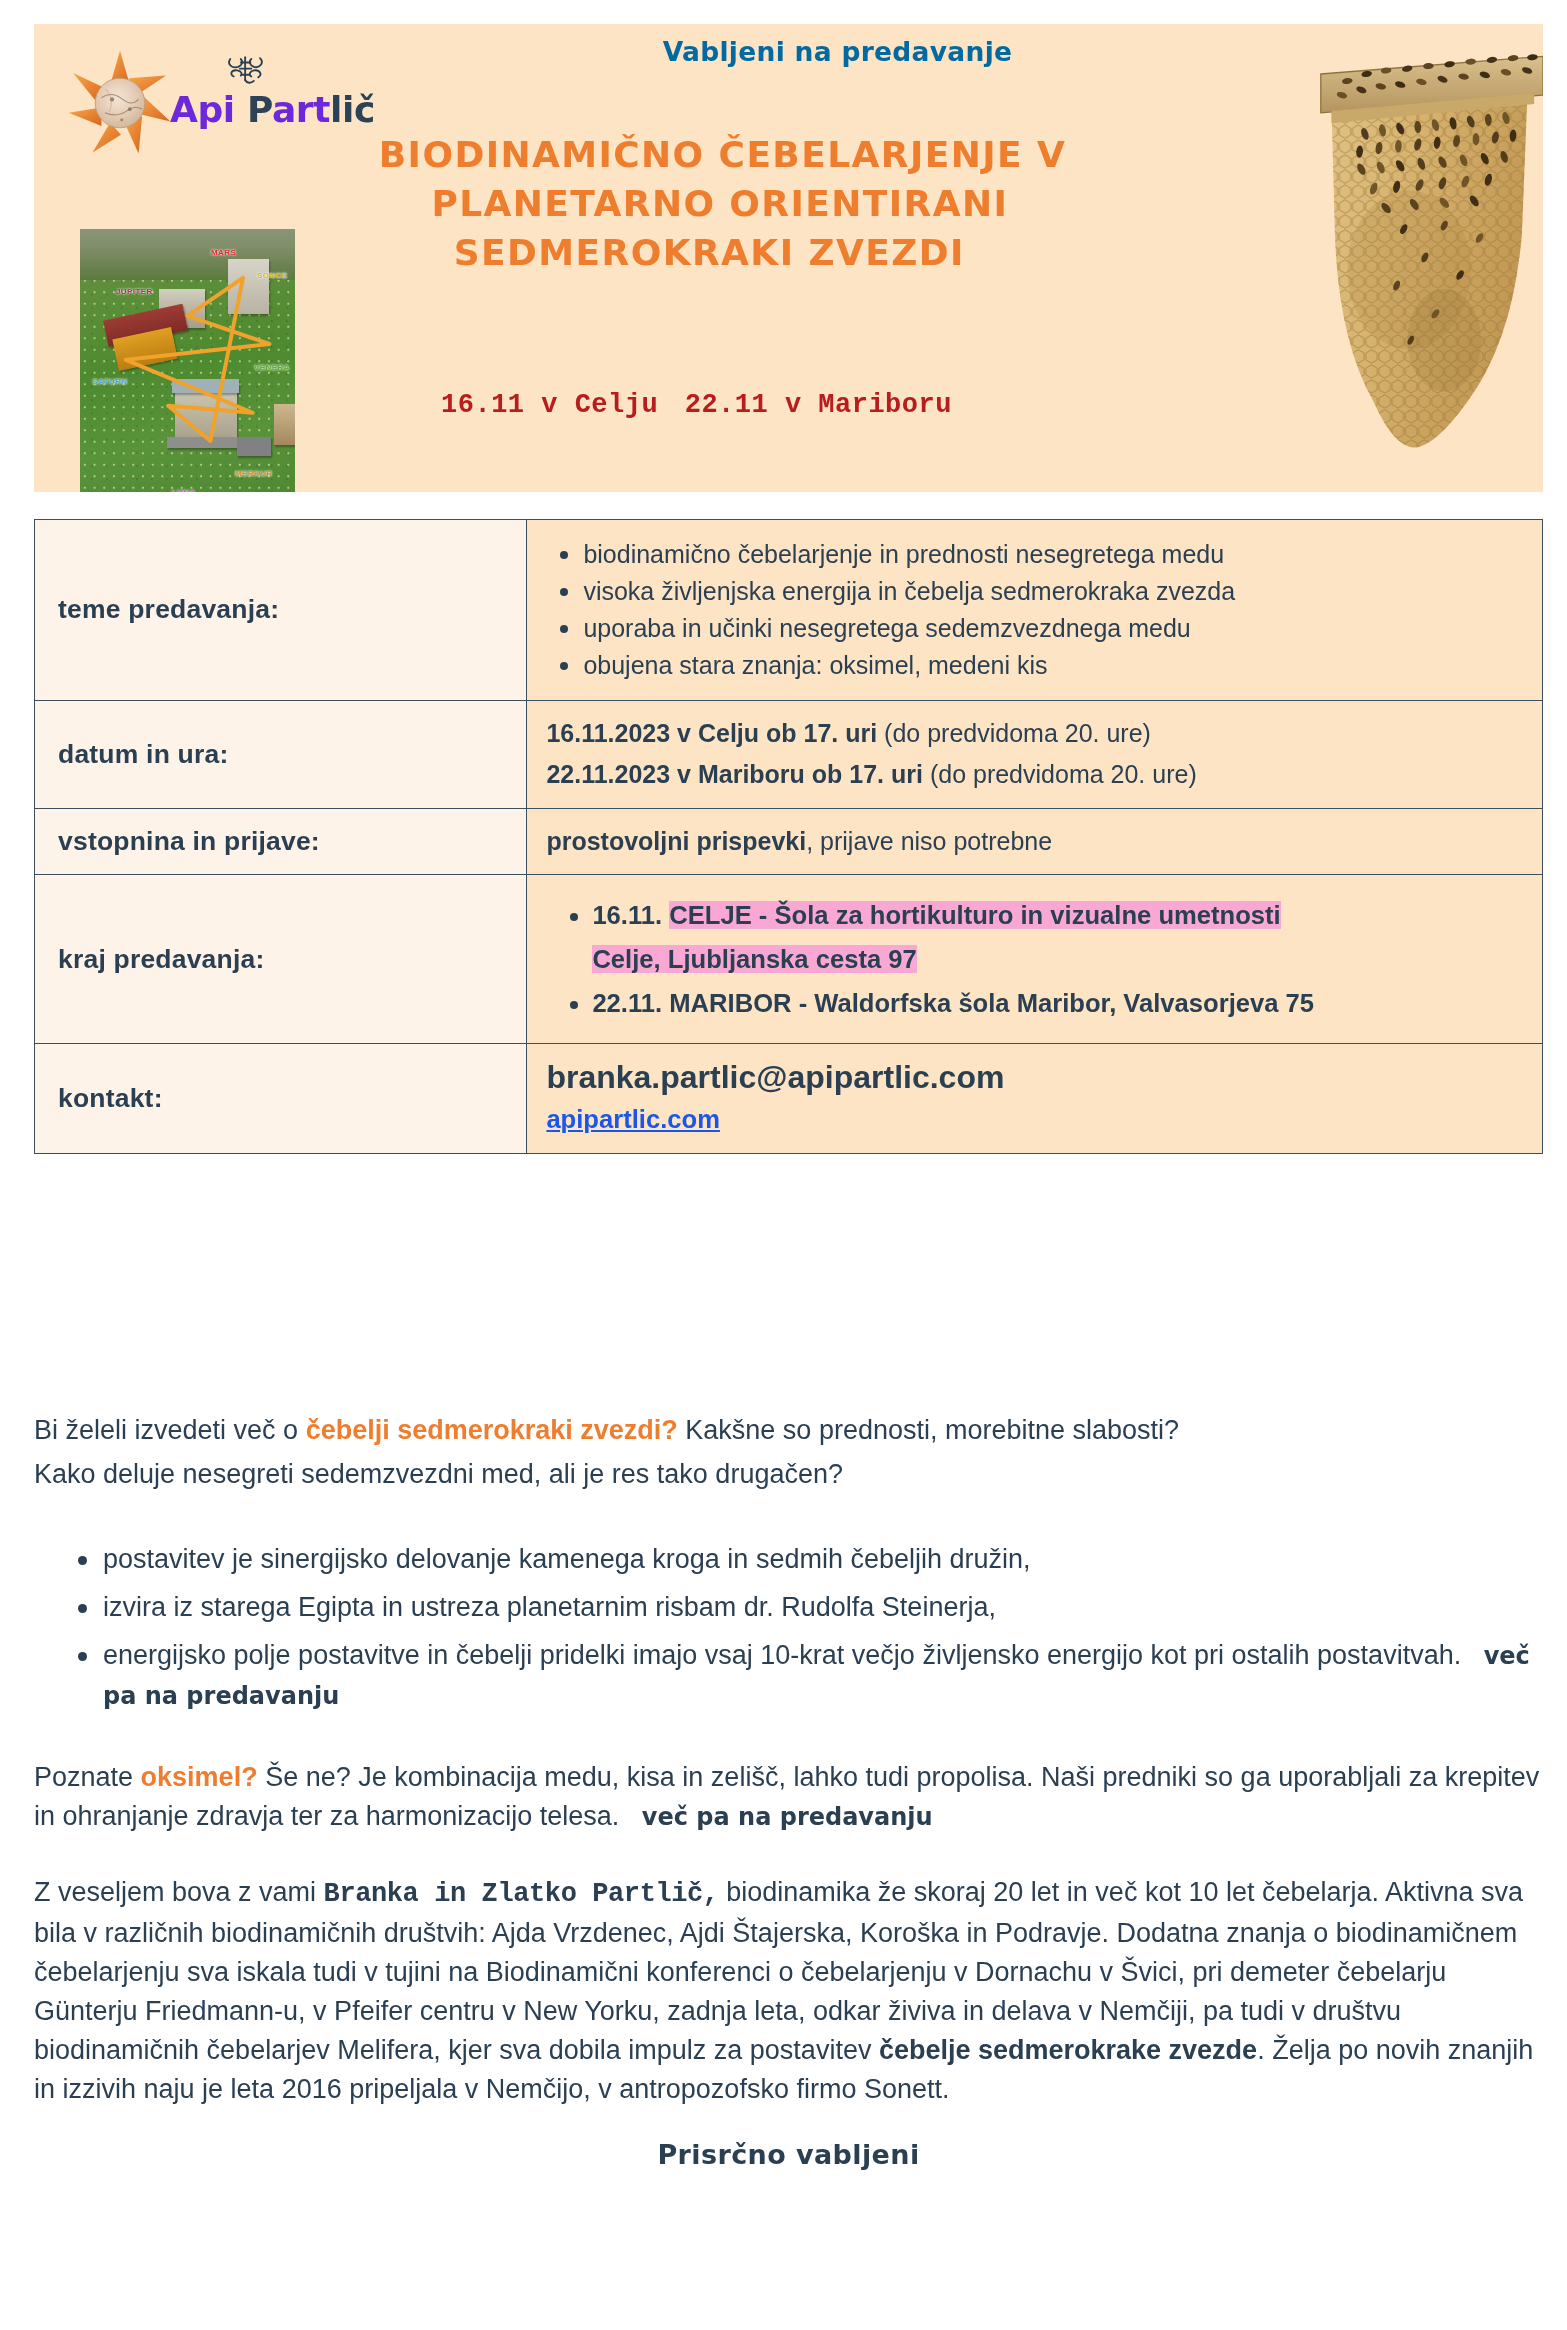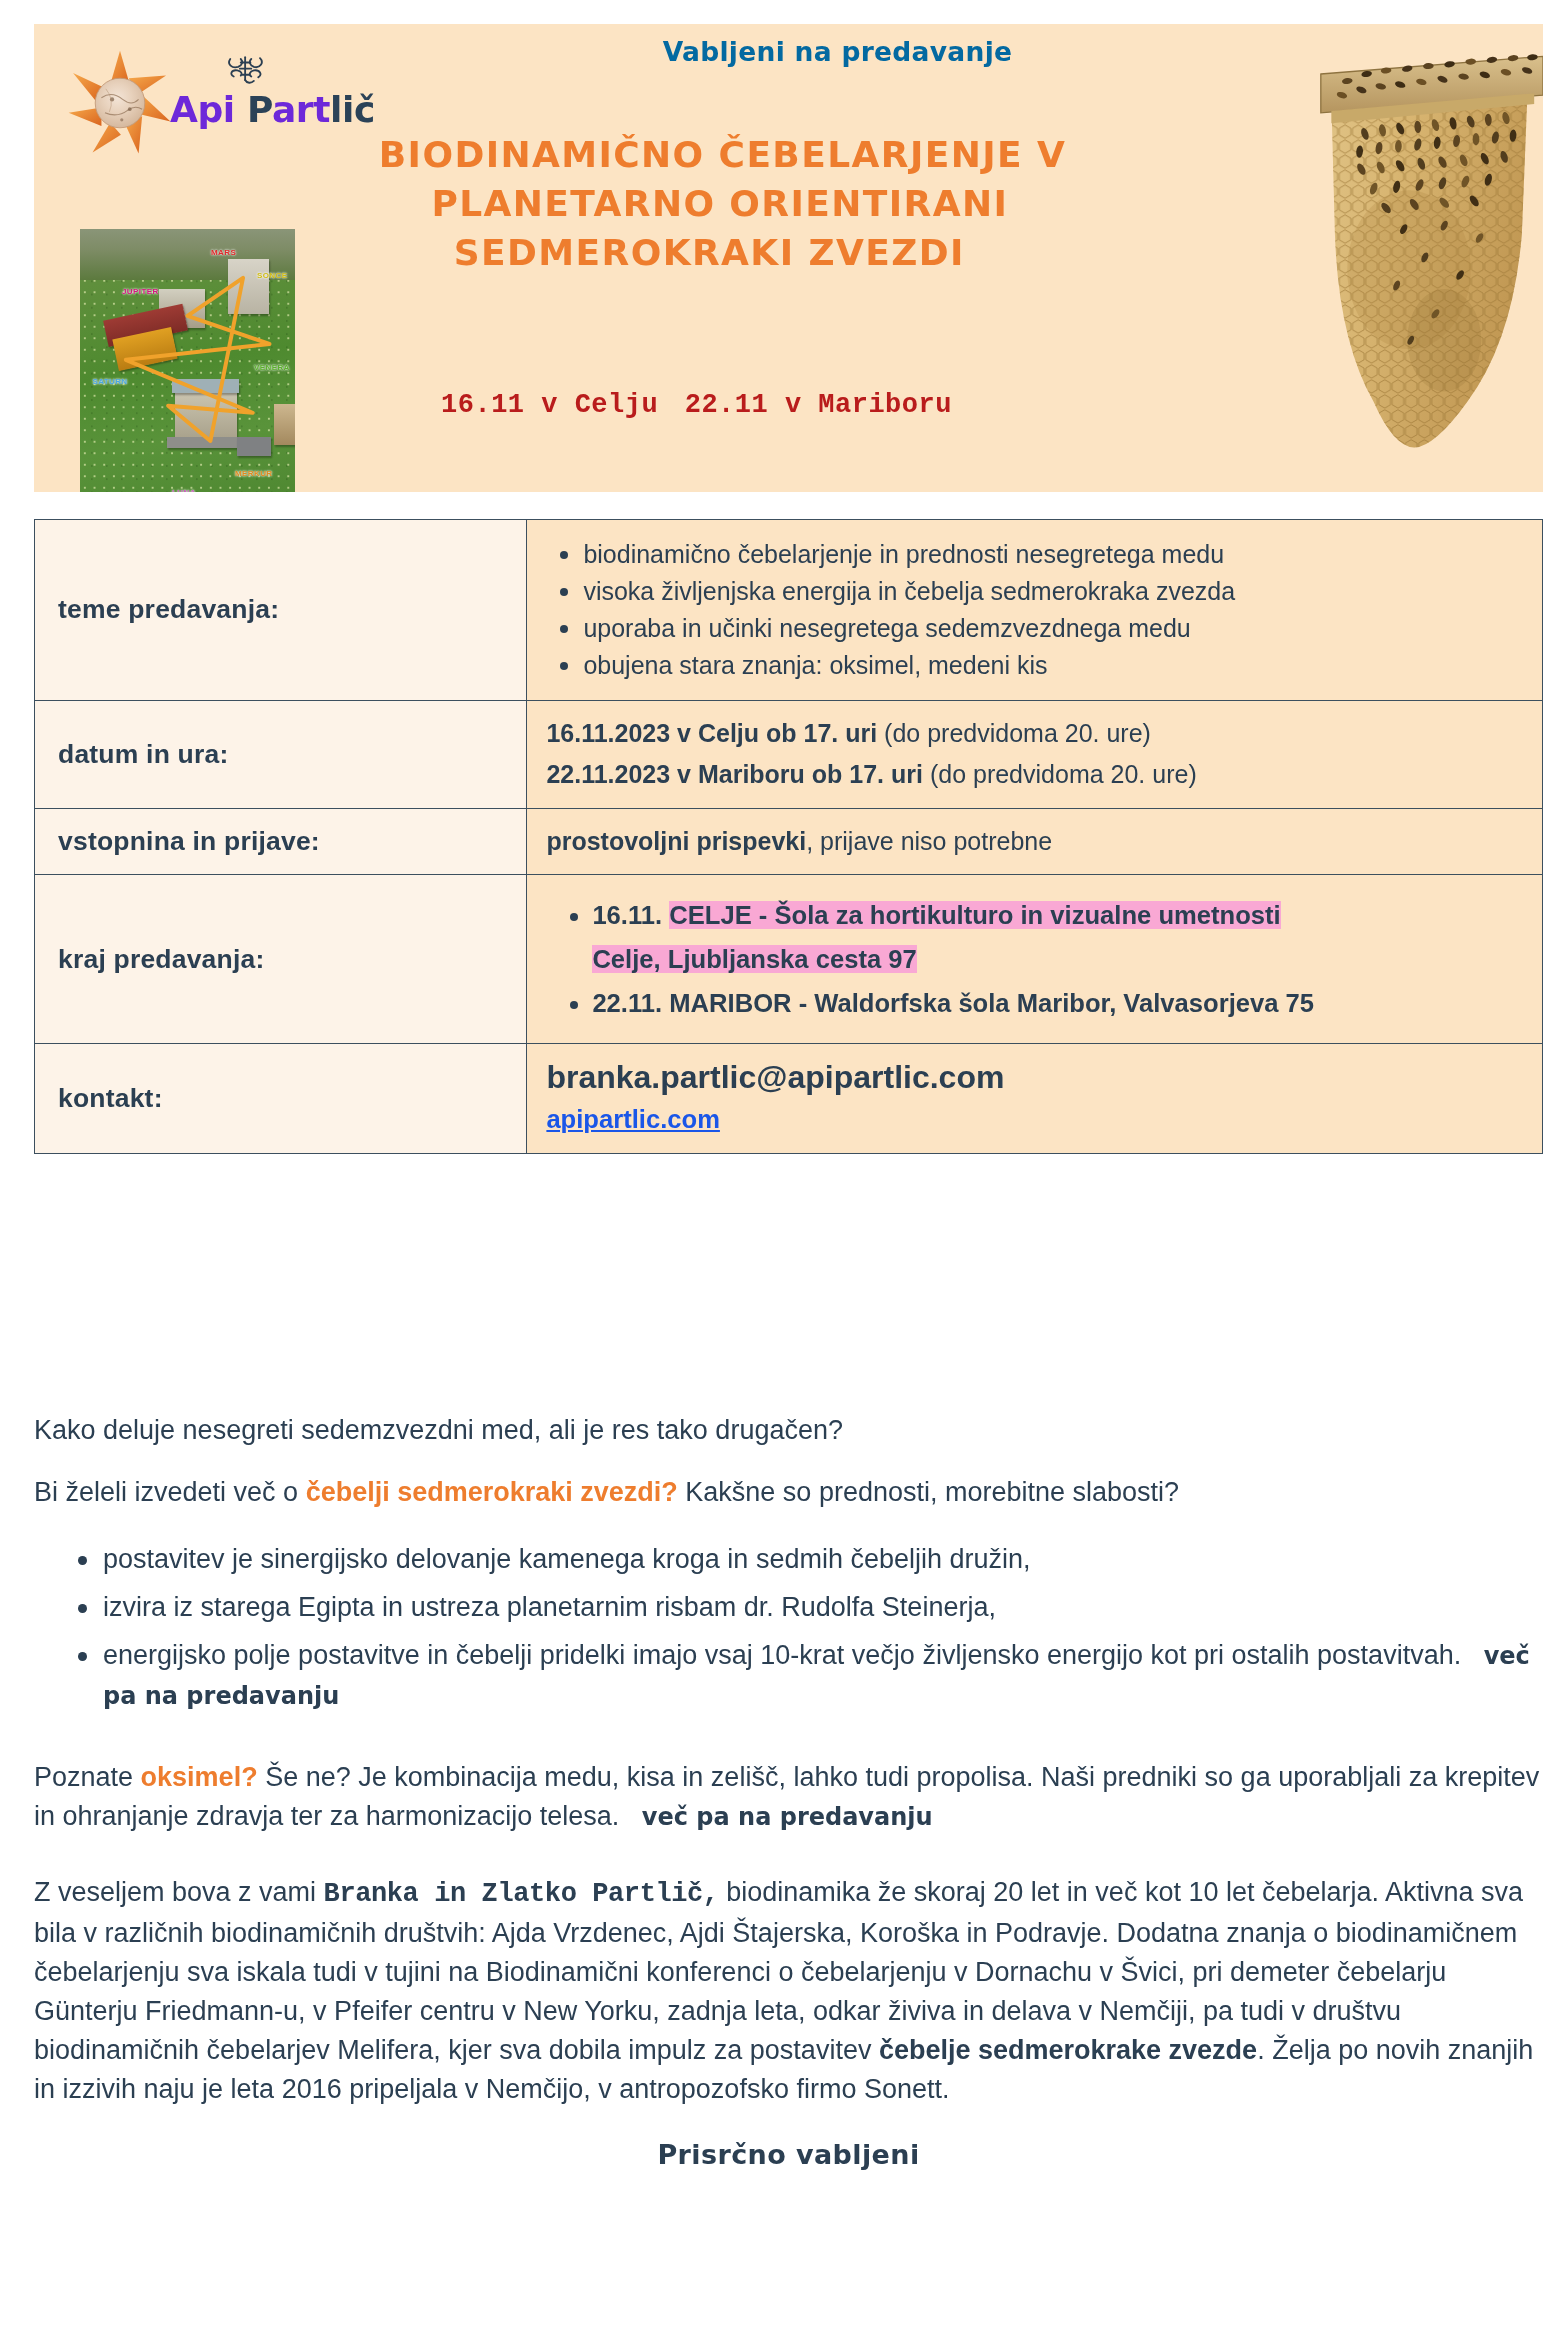--- a/index.html
+++ b/index.html
@@ -343,21 +343,21 @@
     <div class="hivebox" style="left:194px;top:175px;width:23px;height:41px;background:linear-gradient(180deg,#cdb78f,#a3895e);"></div>
     <div class="hivebox" style="left:87px;top:208px;width:85px;height:10.6px;background:#8e8e8a;"></div>
     <div class="hivebox" style="left:157px;top:208px;width:34px;height:19.4px;background:#7f8183;"></div>
 
     <svg width="215" height="289" style="position:absolute;left:0;top:0;" viewBox="0 0 244 327">
       <polyline points="185,55 122,98 215,130 52,148 196,208 100,200 148,240 185,55" fill="none" stroke="#F0A22B" stroke-width="4.5" stroke-linejoin="round" stroke-linecap="round"></polyline>
     </svg>
 
     <div class="plabel" style="left:131px;top:19.4px;color:#e0292b;">MARS</div>
     <div class="plabel" style="left:177px;top:42px;color:#cfbb10;">SONCE</div>
-    <div class="plabel" style="left:42px;top:58px;color:#d5147f;">JUPITER</div>
+    <div class="plabel" style="left:36px;top:58px;color:#d5147f;">JUPITER</div>
     <div class="plabel" style="left:174px;top:134px;color:#5cb02e;">VENERA</div>
     <div class="plabel" style="left:12.4px;top:148px;color:#4aa6e0;">SATURN</div>
     <div class="plabel" style="left:155px;top:240px;color:#e08a1e;">MERKUR</div>
     <div class="plabel" style="left:92px;top:259px;color:#c95fbd;">LUNA</div>
   </div>
 
   <div class="comb">
     <svg viewBox="0 0 262 470" width="231" height="415">
       <defs>
         <linearGradient id="wax" x1="0" y1="0" x2="1" y2="0.4">
@@ -534,22 +534,22 @@
       <td class="val">
         <div class="contactline">branka.partlic@apipartlic.com</div>
         <a class="weblink" href="#">apipartlic.com</a>
       </td>
     </tr>
   </tbody>
 </table>
 
 <div class="body">
 
+  <p class="para"><span>Bi želeli izvedeti več o </span><span class="orange">čebelji sedmerokraki zvezdi?</span><span> Kakšne so prednosti, morebitne slabosti?</span></p>
   <p class="para q1">Kako deluje nesegreti sedemzvezdni med, ali je res tako drugačen?</p>
-  <p class="para"><span>Bi želeli izvedeti več o </span><span class="orange">čebelji sedmerokraki zvezdi?</span><span> Kakšne so prednosti, morebitne slabosti?</span></p>
 
   <div class="spacer-sm"></div>
 
   <ul class="blist">
     <li><span>postavitev je sinergijsko delovanje kamenega kroga in sedmih čebeljih družin,</span></li>
     <li><span>izvira iz starega Egipta in ustreza planetarnim risbam dr. Rudolfa Steinerja,</span></li>
     <li><span>energijsko polje postavitve in čebelji pridelki imajo vsaj 10-krat večjo življensko energijo kot pri ostalih postavitvah.</span> &nbsp; <span class="more">več pa na predavanju</span></li>
   </ul>
 
   <div class="spacer-md"></div>

